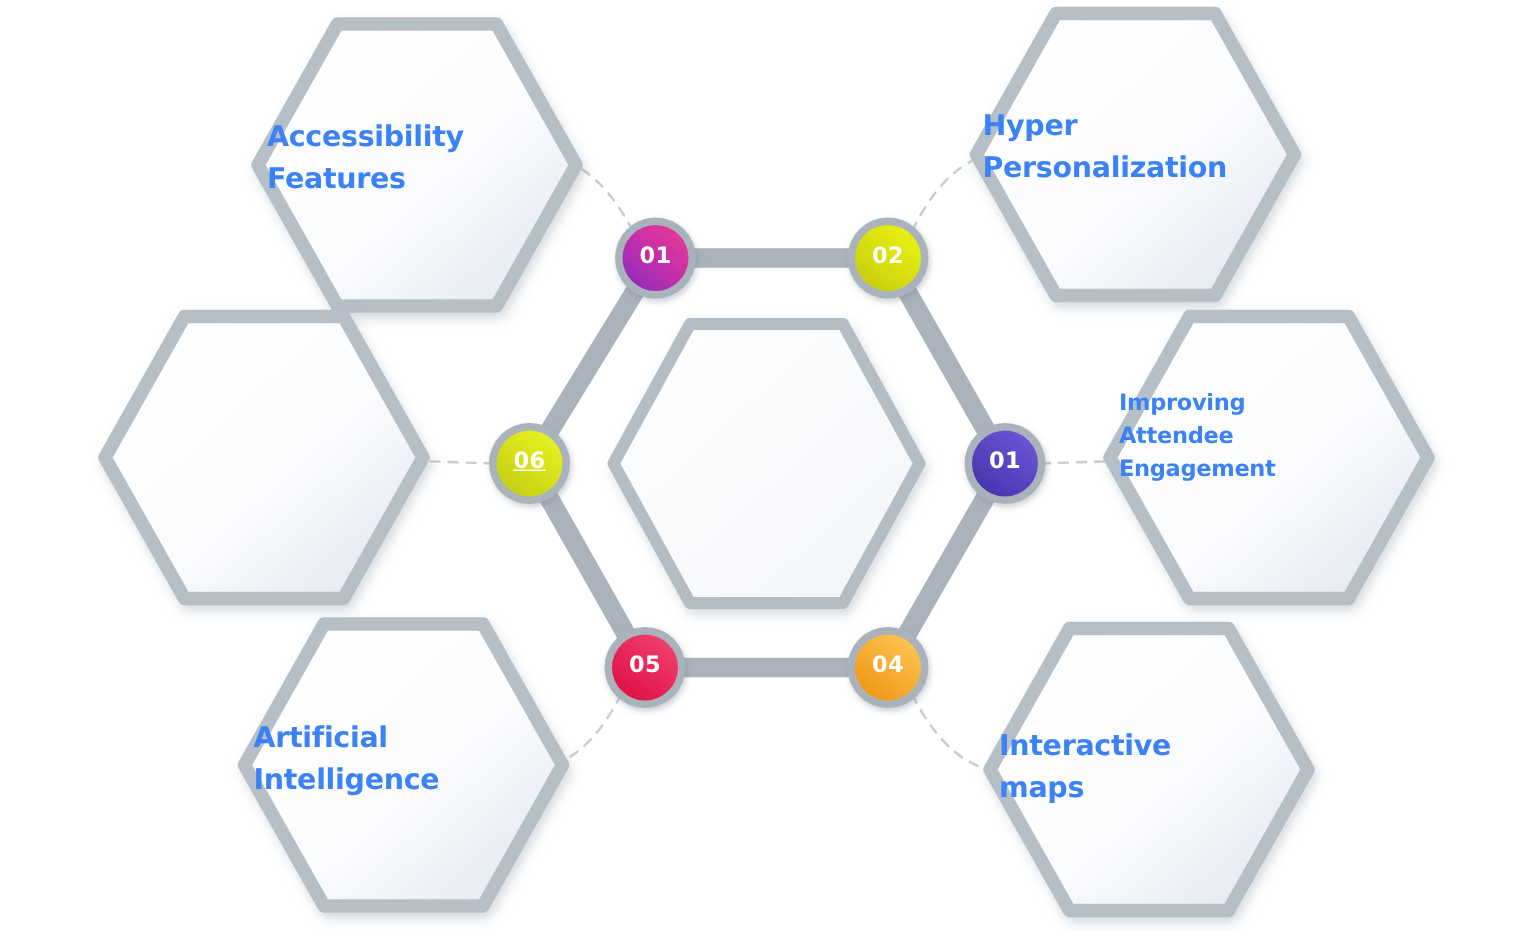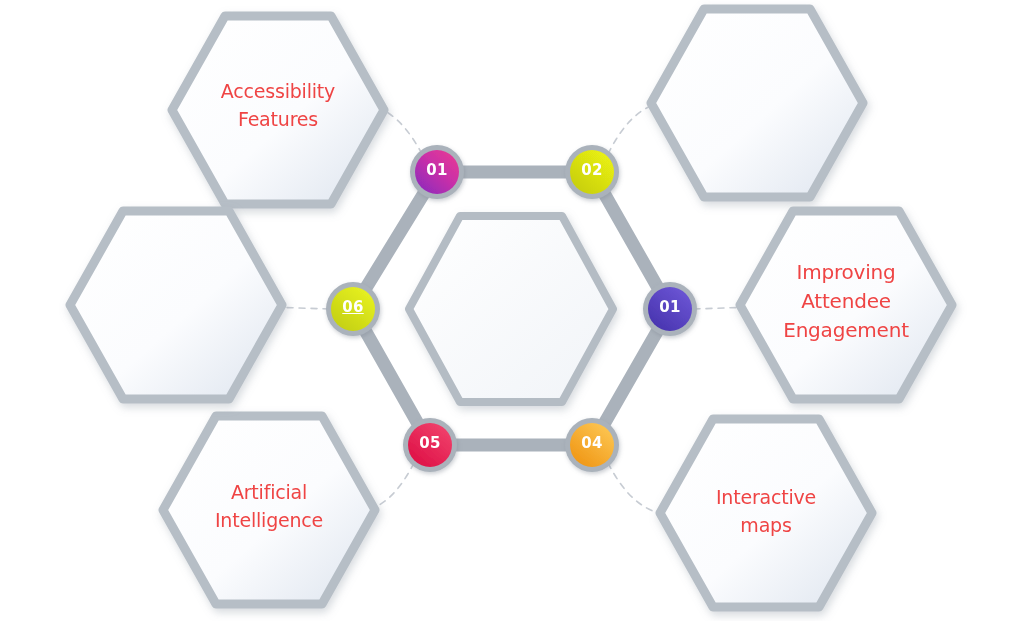--- a/index.html
+++ b/index.html
@@ -21,23 +21,23 @@
   }
   #diagram-svg {
     position: absolute;
     left: 0;
     top: 0;
     width: 1024px;
     height: 621px;
   }
   .hex-label {
     position: absolute;
-    text-align: center;
-    font-weight: 400;
-    color: #ef4444;
+    text-align: left;
+    font-weight: 700;
+    color: #3b82f6;
     line-height: 1.45;
     letter-spacing: -0.2px;
     font-family: "DejaVu Sans", "Liberation Sans", sans-serif;
     pointer-events: none;
     white-space: pre-line;
   }
   .node-num {
     position: absolute;
     color: #ffffff;
     font-weight: 700;
@@ -168,22 +168,24 @@
   <div class="node-num" style="left:407px; top:161px; width:60px;">01</div>
   <div class="node-num" style="left:562px; top:161px; width:60px;">02</div>
   <div class="node-num" style="left:640px; top:298px; width:60px;">01</div>
   <div class="node-num" style="left:562px; top:434px; width:60px;">04</div>
   <div class="node-num" style="left:400px; top:434px; width:60px;">05</div>
   <div class="node-num" style="left:323px; top:298px; width:60px;text-decoration:underline;">06</div>
 
   <div class="hex-label" style="left:178px; top:78px; width:200px; font-size:19px;">Accessibility
 Features</div>
 
+  <div class="hex-label" style="left:655px; top:71px; width:206px; font-size:19px;">Hyper
+Personalization</div>
 
-  <div class="hex-label" style="left:746px; top:258px; width:200px; font-size:20px;">Improving
+  <div class="hex-label" style="left:746px; top:258px; width:200px; font-size:15px;">Improving
 Attendee
 Engagement</div>
 
   <div class="hex-label" style="left:666px; top:484px; width:200px; font-size:19px;">Interactive
 maps</div>
 
   <div class="hex-label" style="left:169px; top:479px; width:200px; font-size:19px;">Artificial
 Intelligence</div>
 
 

